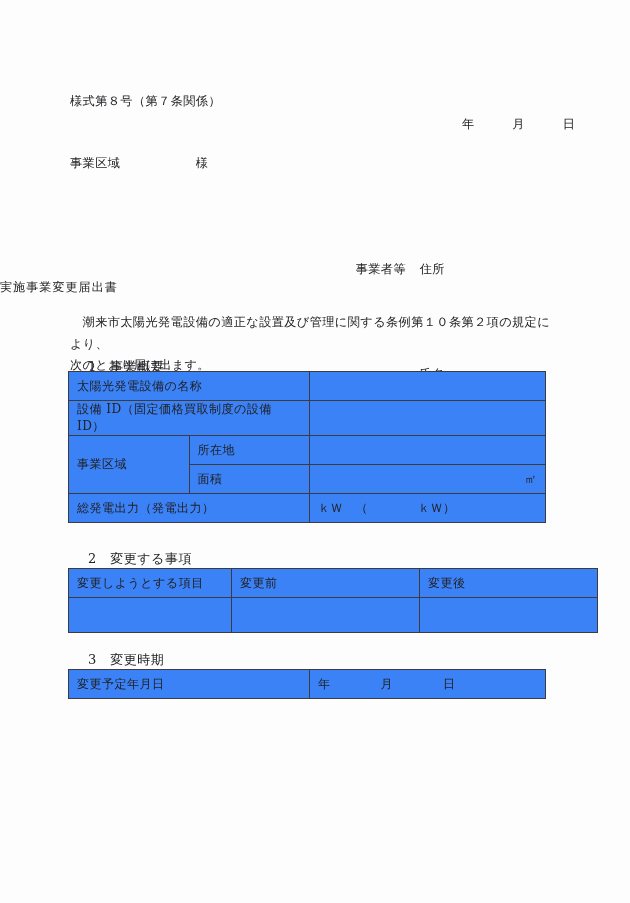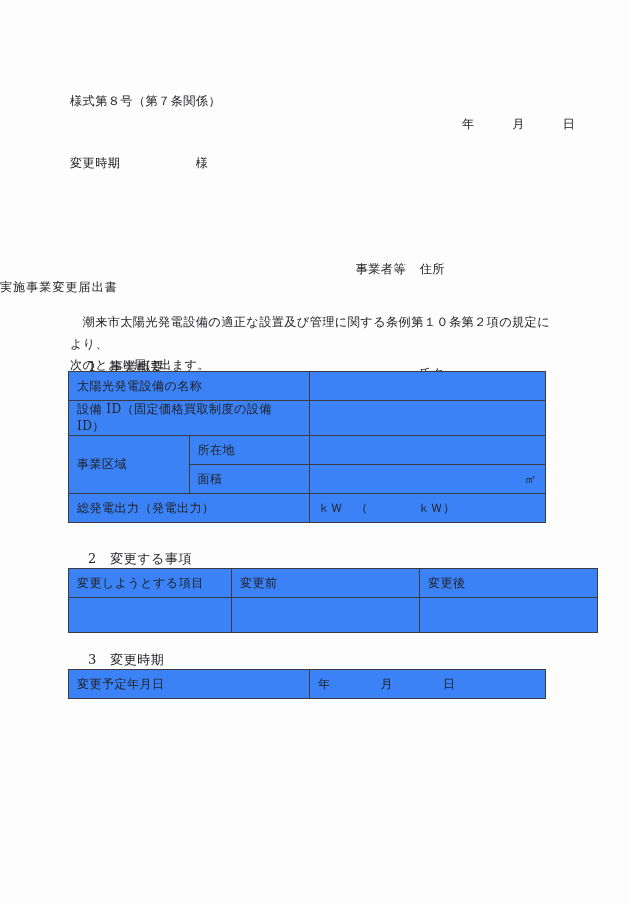--- a/index.html
+++ b/index.html
@@ -122,21 +122,21 @@
 </style>
 </head>
 <body>
 
 <div class="page">
 
   <div class="t" id="form-no">様式第８号（第７条関係）</div>
 
   <div class="t" id="date-line">年　　　月　　　日</div>
 
-  <div class="t" id="addressee">変更時期　　　　　　様</div>
+  <div class="t" id="addressee">事業区域　　　　　　様</div>
 
   <div id="applicant-block">
     <span class="row">
       <span class="lbl">事業者等</span><span>住所</span>
     </span>
     <span class="row">
       <span class="lbl"></span><span>氏名</span>
     </span>
     <span class="row">
       <span class="lbl"></span><span>電話番号</span>

